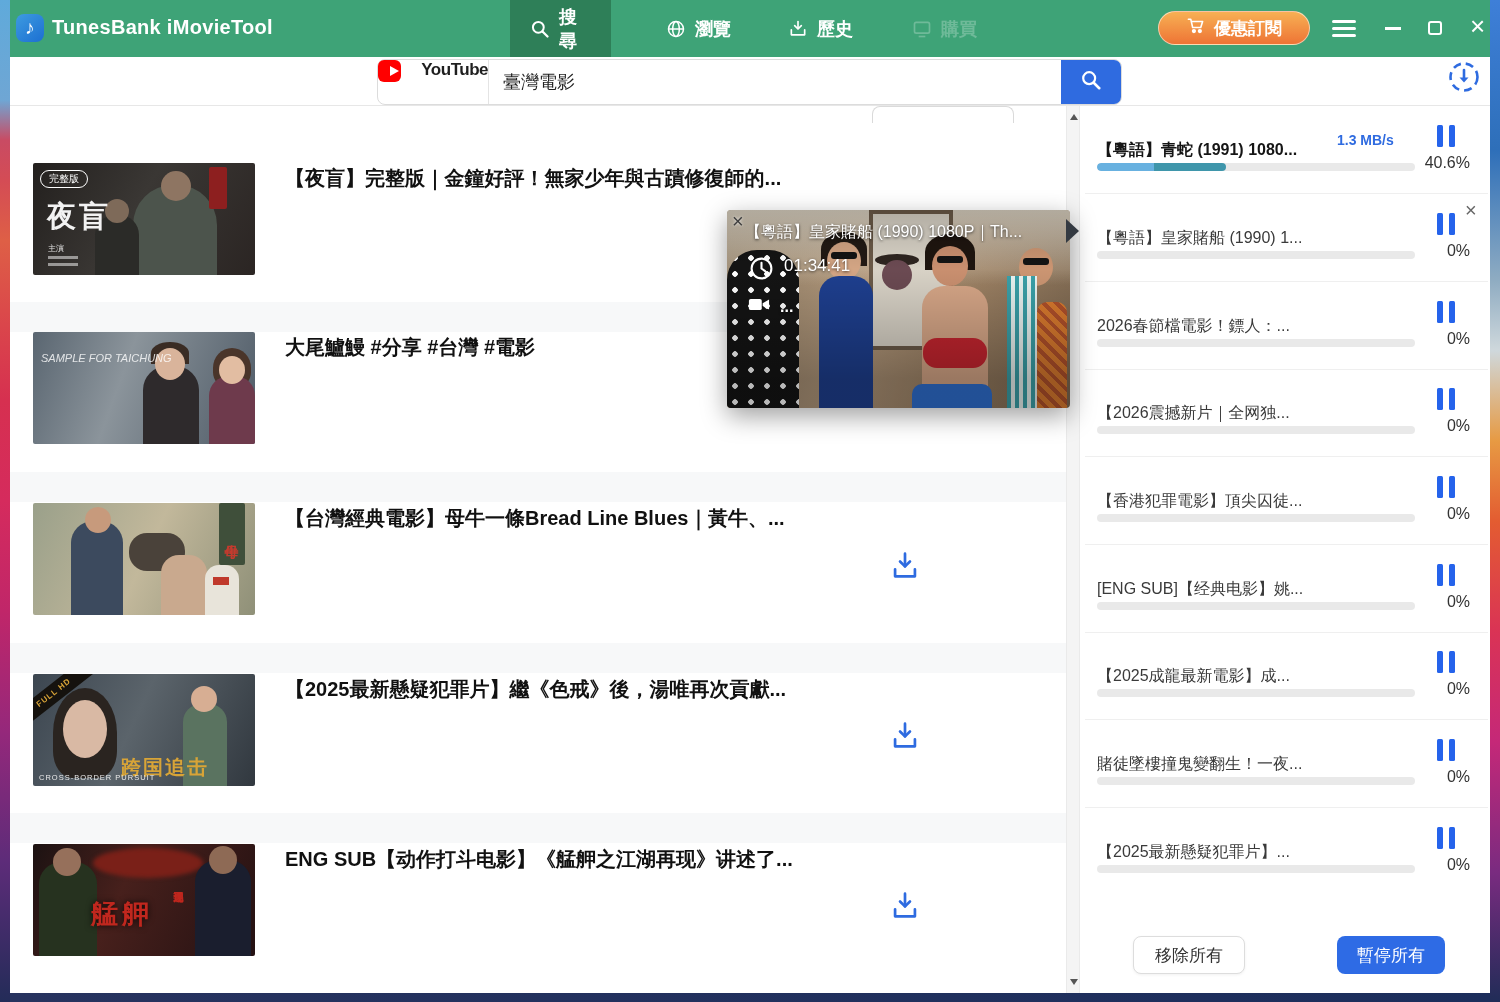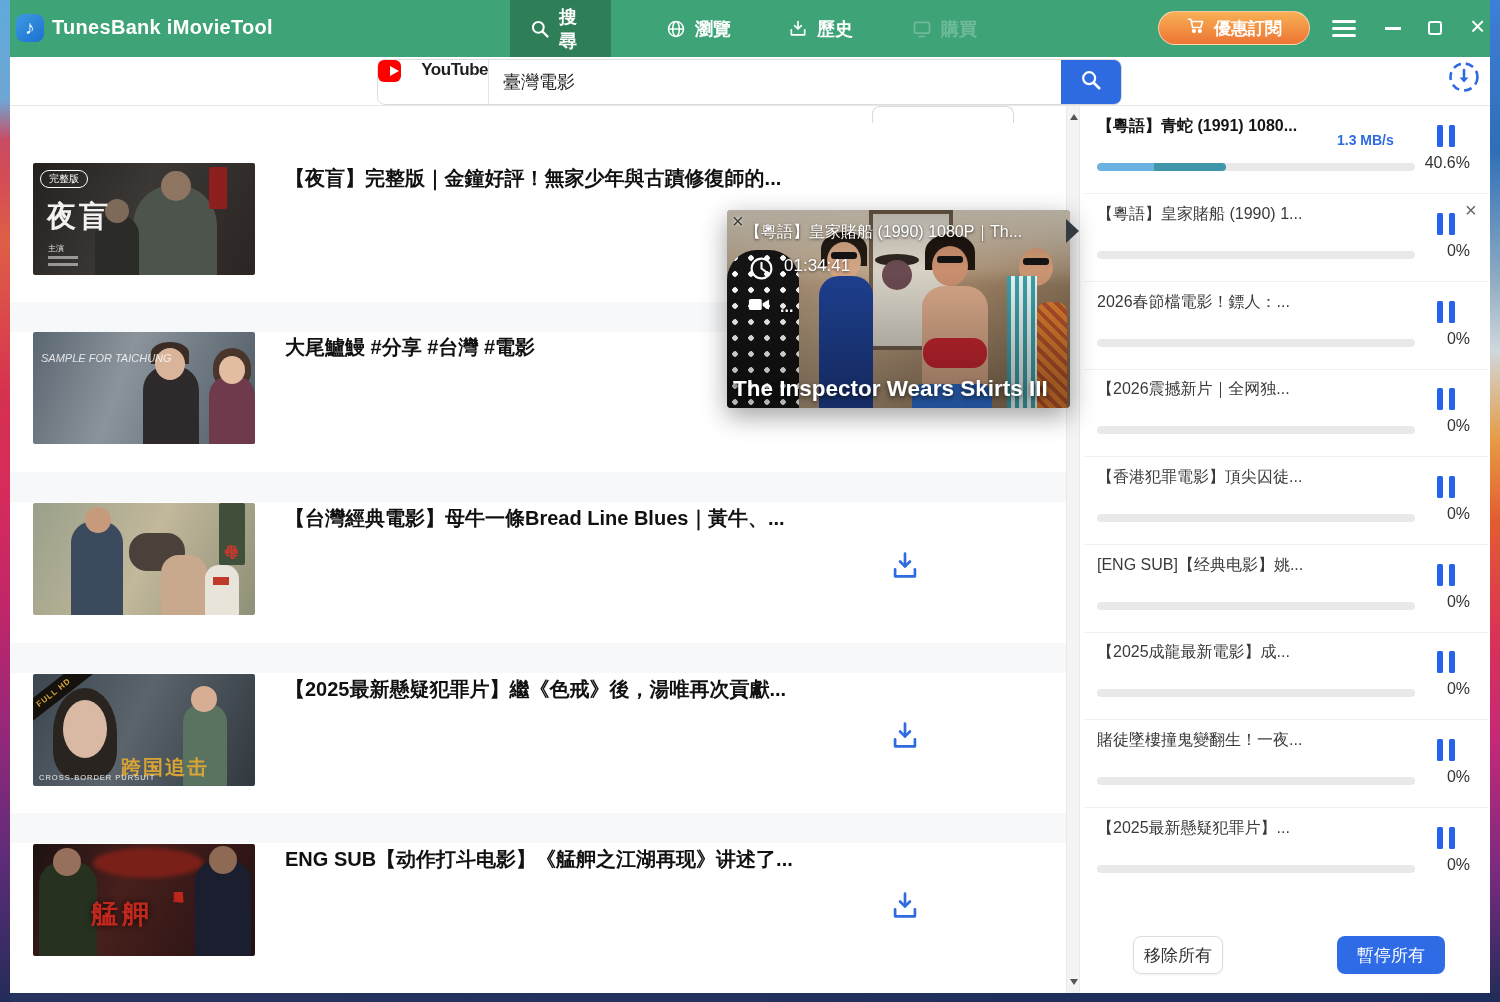--- a/index.html
+++ b/index.html
@@ -127,35 +127,35 @@
     border-left:1px solid #EAEAEA; border-right:1px solid #EAEAEA; z-index:3; }
   .scroll-arrow { position:absolute; left:3px; width:0; height:0; border-left:4px solid transparent;
     border-right:4px solid transparent; cursor:pointer; }
   #scroll-up { top:8px; border-bottom:6px solid #555; }
   #scroll-down { bottom:8px; border-top:6px solid #555; }
 
   
   #panel { left:1085px; top:106px; width:403px; height:887px; background:#fff; z-index:3; }
   .q-item { position:absolute; left:0; width:403px; height:86px; border-bottom:1px solid #EFEFEF; }
   .q-item.last { border-bottom:none; }
-  .q-title { position:absolute; left:12px; top:8px; font-size:16px; color:#3A3A3A; white-space:nowrap;
+  .q-title { position:absolute; left:12px; top:32px; font-size:16px; color:#3A3A3A; white-space:nowrap;
     overflow:hidden; max-width:248px;text-align:center; }
   .q-title.bold { font-weight:700; color:#151515; }
   .q-speed { position:absolute; left:252px; top:24px; font-size:14px; font-weight:700; color:#2F6BE0; }
   .q-pause { position:absolute; left:352px; top:17px; width:18px; height:22px; display:flex;
     justify-content:space-between; cursor:pointer; }
   .q-pause i { display:block; width:6px; height:22px; background:#2563EB; border-radius:1.5px; }
   .q-close { position:absolute; left:380px; top:4px; font-size:20px; color:#666; cursor:pointer; line-height:20px; }
   .q-bar { position:absolute; left:12px; top:55px; width:318px; height:8px; background:#E9E9E9; border-radius:4px; overflow:hidden; }
   .q-fill { height:100%; border-radius:4px; background:#68B1E0; }
   .q-fill.two-tone { background:linear-gradient(90deg,#68B1E0 0%,#68B1E0 44%,#3F96AB 44%,#3F96AB 100%); }
   .q-pct { position:absolute; right:18px; top:46px; font-size:16px; color:#333; width:60px; text-align:right; }
   .panel-btn { position:absolute; top:830px; height:38px; border-radius:8px; font-size:17px;
     display:flex; align-items:center; justify-content:center; cursor:pointer; }
-  #remove-all { left:48px; width:90px; background:#fff; border:1px solid #DDD; color:#333;
+  #remove-all { left:48px; width:112px; background:#fff; border:1px solid #DDD; color:#333;
     box-shadow:0 1px 3px rgba(0,0,0,.06); }
   #pause-all { left:252px; width:108px; background:#2E6BE5; color:#fff; }
 
   
   #popup { left:727px; top:210px; width:343px; height:198px; border-radius:4px; z-index:5;
     box-shadow:0 8px 26px rgba(0,0,0,.38); overflow:hidden; cursor:pointer;
     background:linear-gradient(105deg,#8D7B63,#B49A7D 40%,#9A7F62 70%,#7C6750); }
   #popup .sky { position:absolute; left:0; top:0; width:100%; height:38%;
     background:linear-gradient(180deg,#D9D0C0,rgba(217,208,192,0)); }
   #popup .door { position:absolute; left:142px; top:0; width:84px; height:140px; background:#D8D2C6;
@@ -520,15 +520,14 @@
   </div>
   <div id="popup-cam-row">
     <span>
       <svg width="22" height="17" viewBox="0 0 24 18" fill="#fff">
           <rect x="1" y="3" width="14" height="12" rx="2"></rect>
           <path d="M16 7.5 23 3.5v11l-7-4z"></path>
         </svg>
     </span>
     <span id="popup-dots">...</span>
   </div>
-  <div id="popup-sub">The Inspector Wears Skirts III</div>
 </div>
 <div class="abs" id="popup-play"></div>
 
 </body></html>

